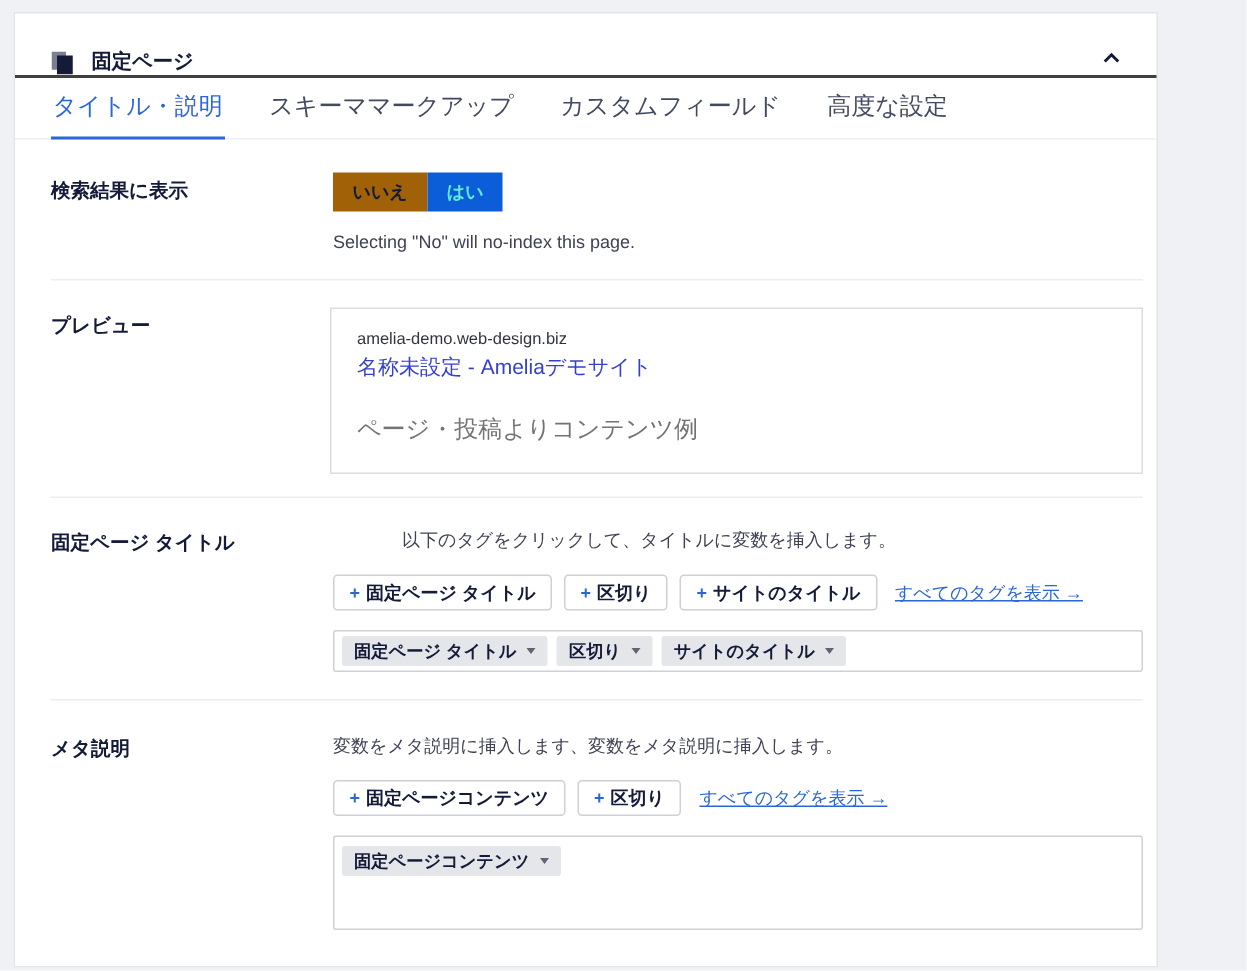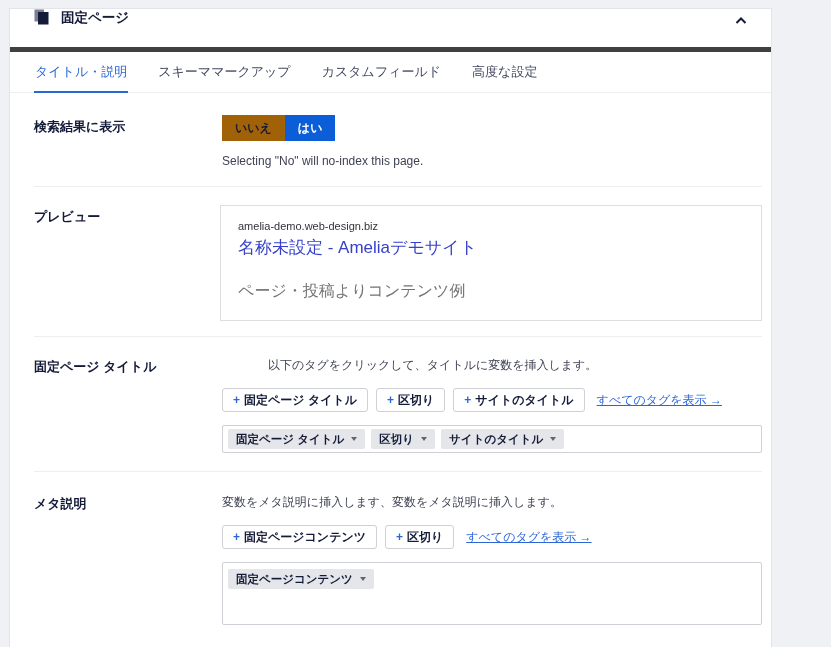--- a/index.html
+++ b/index.html
@@ -14,61 +14,61 @@
     background:#f0f1f4;
     font-family:"Liberation Sans","DejaVu Sans",sans-serif;
     color:#141b38;
   }
   .card{
     margin:8px 0 0 9px;width:763px;background:#fff;
     border:1px solid #e3e4e8;
   }
   
   .card-header{
-    display:flex;align-items:flex-start;height:43px;
-    padding:0 20px 0 24px;border-bottom:5px solid #404040;
+    display:flex;align-items:flex-end;height:43px;
+    padding:0 20px 0 24px;border-bottom:2px solid #404040;
   }
   .card-header .hicon{display:flex;margin-right:12px;}
   .card-title{font-size:13.5px;font-weight:bold;color:#141b38;}
   .collapse-btn{
     margin-left:auto;background:none;border:none;padding:4px;cursor:pointer;display:flex;
   }
   
   .tabbar{
     display:flex;gap:29px;padding:0 24px;height:41px;
     border-bottom:1px solid #eceef1;align-items:stretch;
   }
   .tab{
-    display:flex;align-items:center;font-size:13px;color:#434960;
+    display:flex;align-items:center;font-size:16px;color:#434960;
     border-bottom:2px solid transparent;cursor:pointer;padding:0 1px;margin-bottom:-1px;
   }
   .tab.active{color:var(--link);border-bottom-color:var(--link);}
   
   .sections{padding:0 9px 0 24px;}
   .section{display:flex;border-bottom:1px solid #eceef1;padding:22px 0 18px;}
   .section:last-child{border-bottom:none;}
   .section-label{
     width:188px;flex-shrink:0;font-size:13px;font-weight:bold;color:#141b38;padding-top:3px;
   }
   .section-content{width:540px;}
   
   .toggle-group{display:inline-flex;}
   .toggle-btn{
     height:26px;padding:0 13px;font-size:12px;font-weight:bold;border:none;cursor:pointer;
     font-family:inherit;
   }
   .toggle-btn.off{background:#a16207;color:#141b38;}
-  .toggle-btn.on{background:var(--accent);color:#ffffff;}
+  .toggle-btn.on{background:var(--accent);color:#5eead4;}
   .help-text{margin-top:13px;font-size:12px;color:#3f4254;}
   
   .preview-box{
     border:1px solid #dcdde1;background:#fff;padding:14px 17px 18px;width:542px;margin-left:-2px;
   }
   .preview-url{font-size:11px;color:#32343c;}
-  .preview-title{font-size:17px;color:var(--title-blue);margin-top:4px;}
+  .preview-title{font-size:14px;color:var(--title-blue);margin-top:4px;}
   .preview-desc{font-size:16px;color:#737373;margin-top:22px;}
   
   .tag-row{margin-top:14px;display:flex;align-items:center;flex-wrap:wrap;gap:8px;}
   .tag-btn{
     display:inline-flex;align-items:center;background:#fff;border:1px solid #ced0d6;
     border-radius:3px;padding:0 10px;height:24px;font-size:12px;font-weight:bold;color:#141b38;
     cursor:pointer;font-family:inherit;
   }
   .tag-btn .plus{color:var(--link);margin-right:4px;font-weight:bold;}
   .show-all{font-size:12px;color:var(--link);text-decoration:underline;margin-left:4px;}

